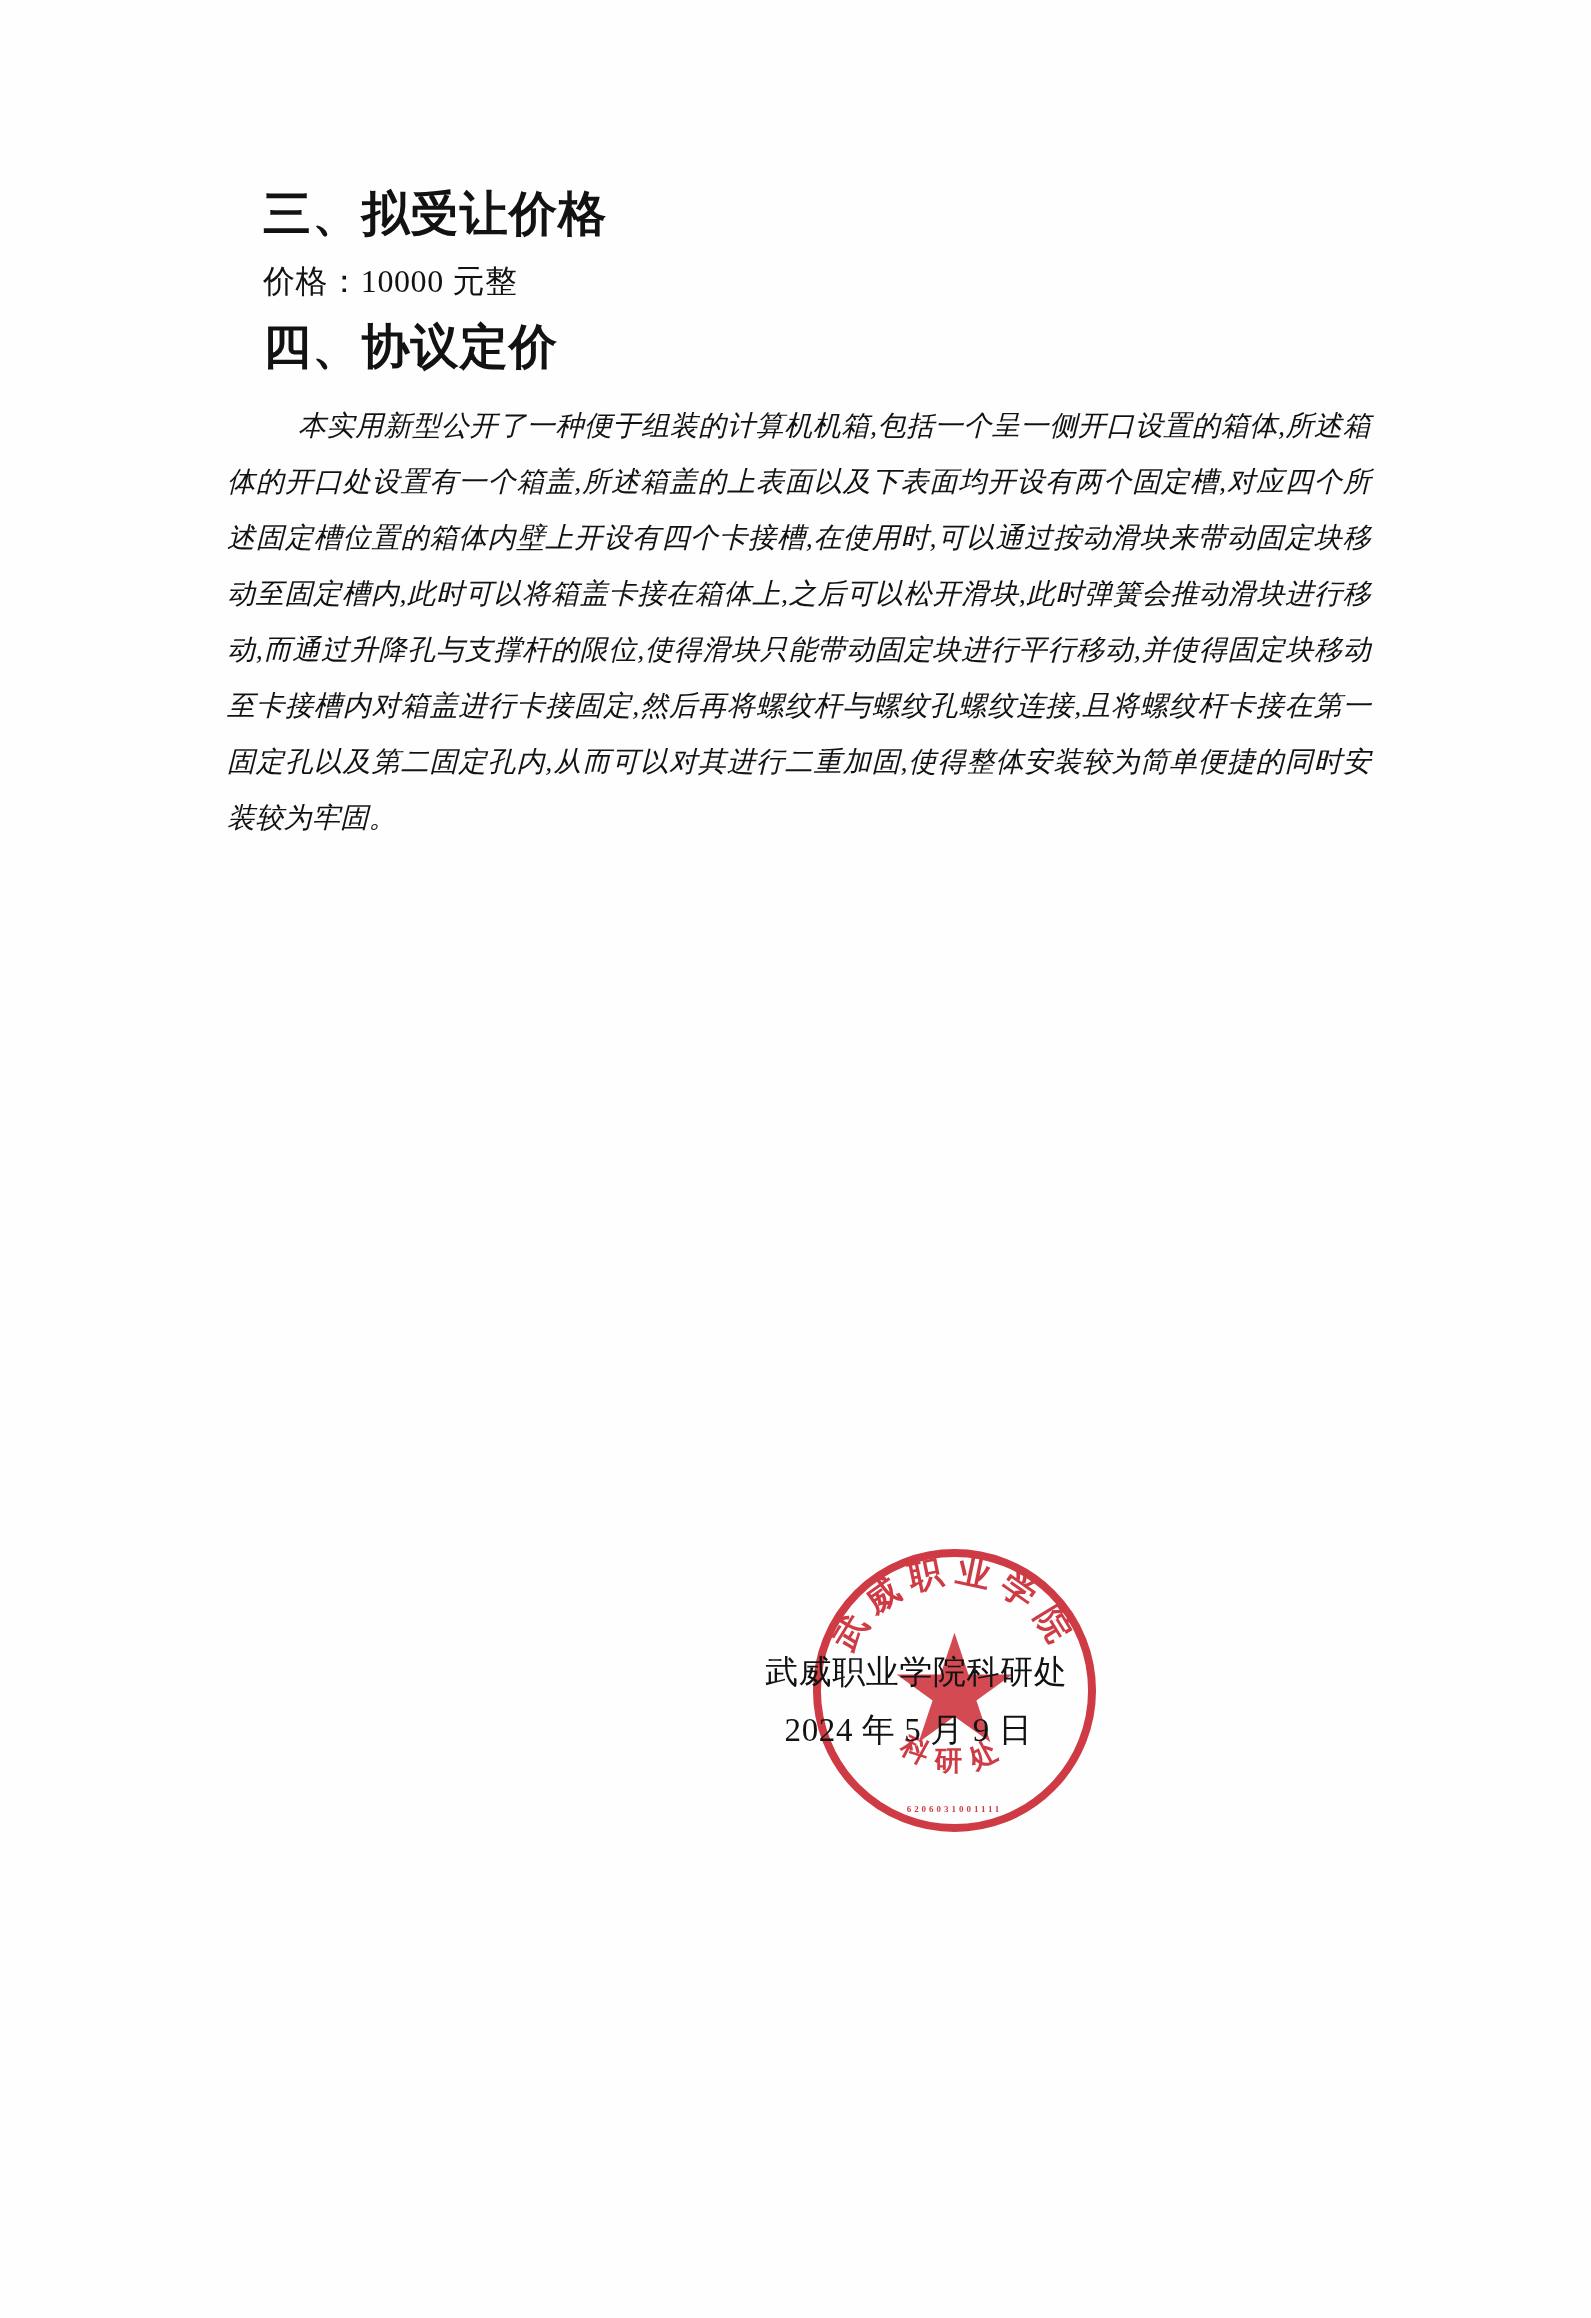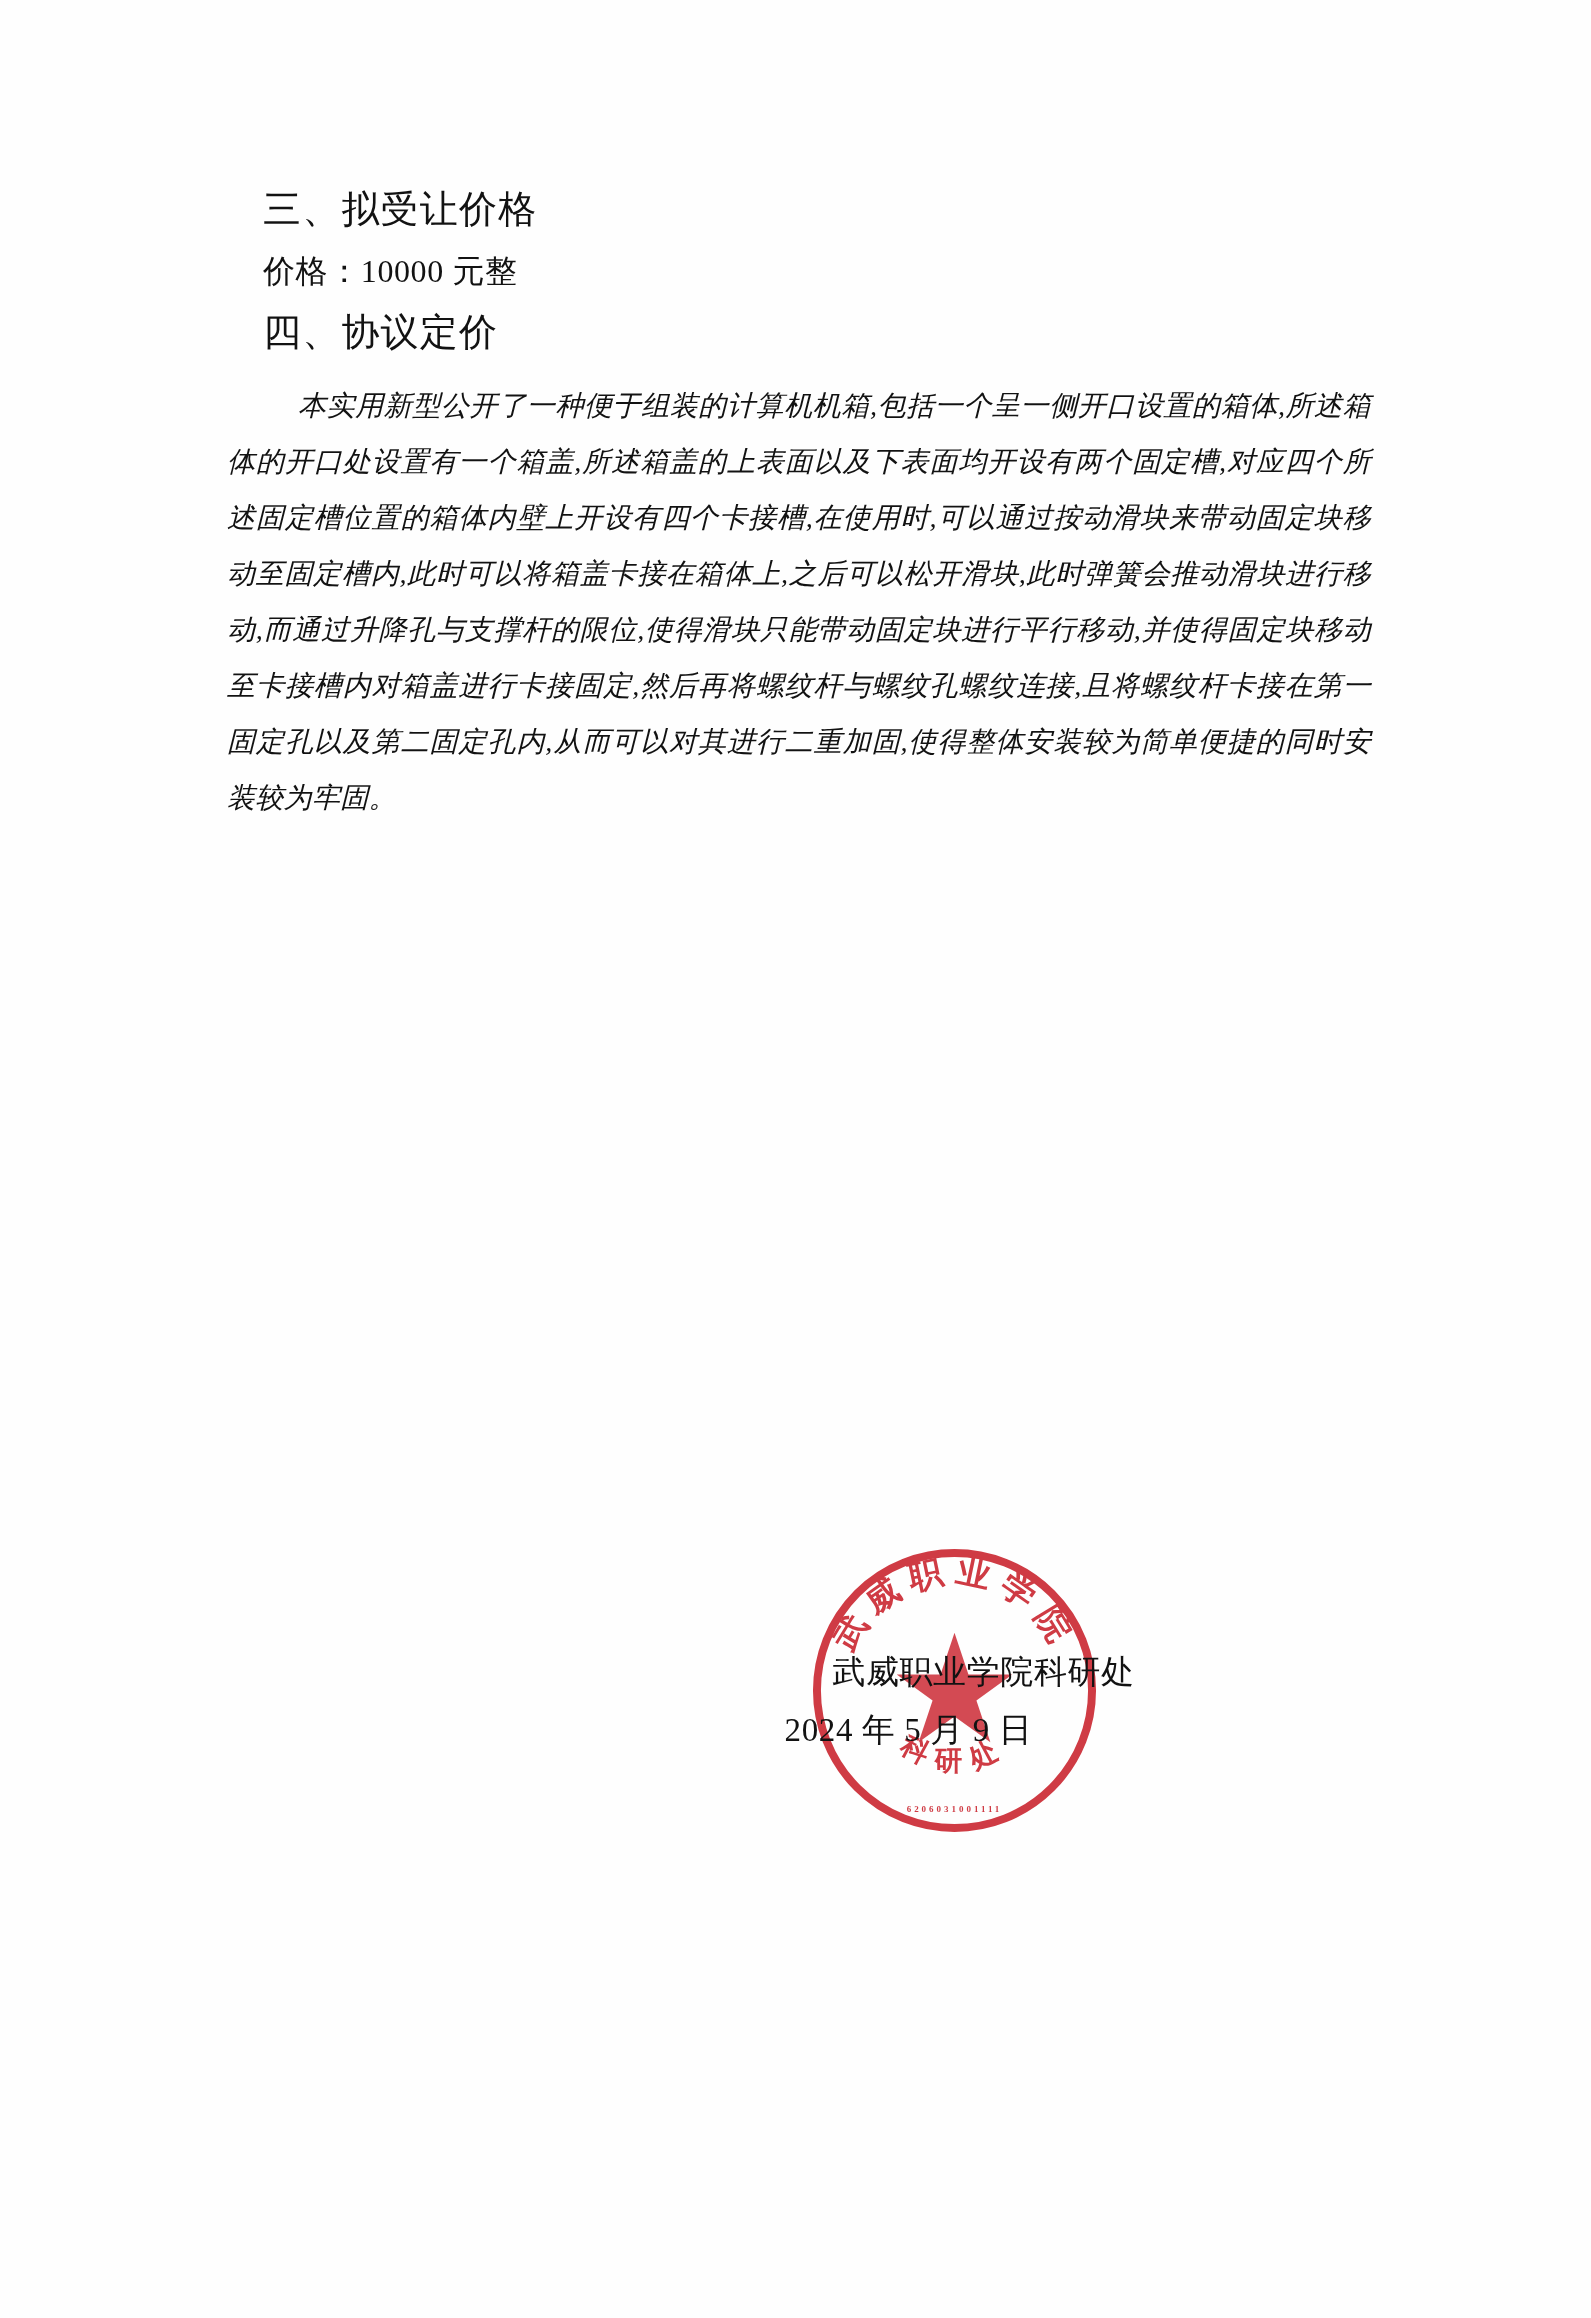--- a/index.html
+++ b/index.html
@@ -24,25 +24,25 @@
   }
 
   .content {
     position: absolute;
     left: 227px;
     top: 190px;
     width: 1144px;
   }
 
   .heading {
-    font-size: 38px;
+    font-size: 48px;
     line-height: 1.0;
     margin: 0 0 26.5px 0;
     letter-spacing: 1.2px;
-    font-weight: 400;
+    font-weight: 700;
     padding-left: 36px;
   }
 
   .line {
     font-size: 32px;
     line-height: 1.0;
     margin: 0 0 26.5px 0;
     letter-spacing: 0.6px;
     padding-left: 36px;
     font-weight: 500;
@@ -66,21 +66,20 @@
     top: 1656px;
     width: 437px;
     font-size: 33px;
     line-height: 1.0;
     letter-spacing: 0.6px;
     z-index: 3;
   }
   .sign-org {
     margin: 0 0 25px 0;
     white-space: nowrap;
-    text-align: center;
   }
   .sign-date {
     margin: 0;
     white-space: nowrap;
     padding-left: 19.6px;
   }
 
   
   .seal {
     position: absolute;

